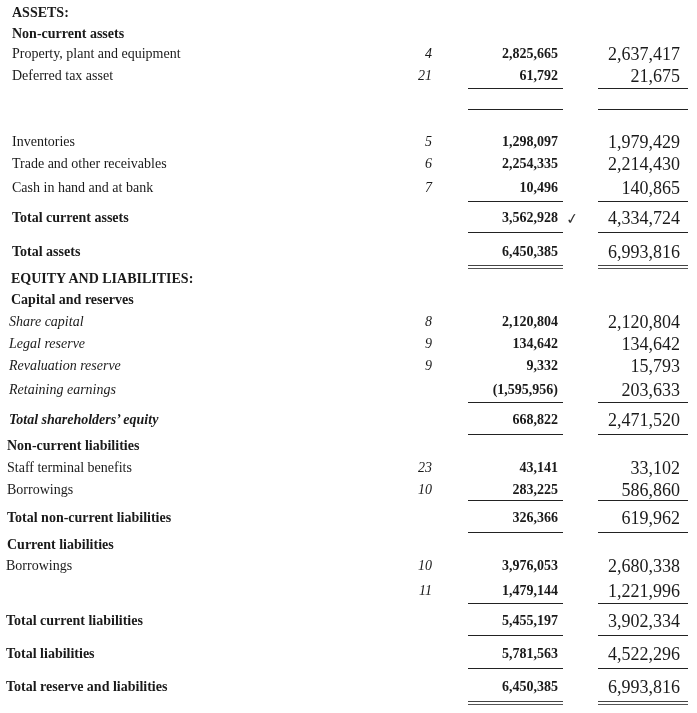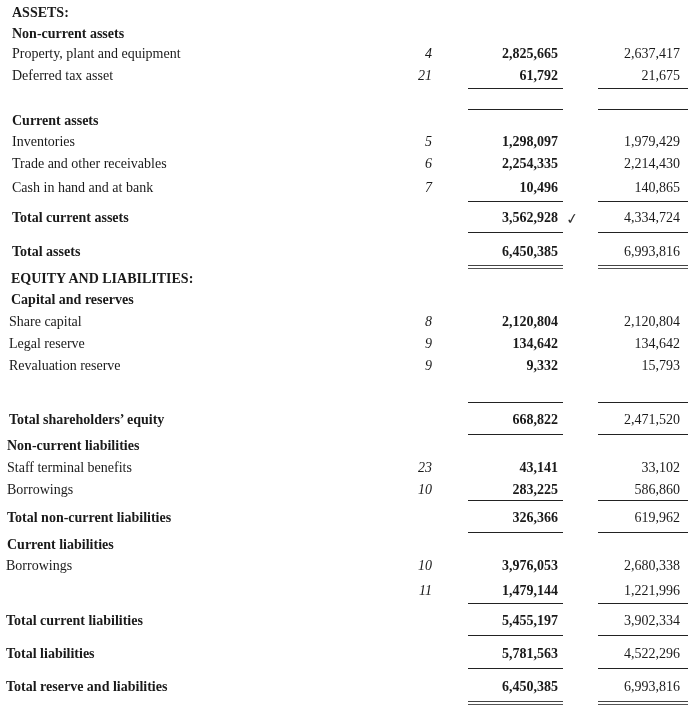--- a/index.html
+++ b/index.html
@@ -32,21 +32,21 @@
     .label {
       position: absolute;
       left: 12px;
       top: 0;
       white-space: nowrap;
       font-size: 14px;
       line-height: 18px;
     }
     .label.bold { font-weight: bold; }
     .label.l2 { left: 11px; }
-    .label.l3 { left: 9px; }
+    .label.l3 { left: 9px; font-style: italic; }
     .label.l4 { left: 7px; }
     .label.l5 { left: 6px; }
     .note {
       position: absolute;
       left: 380px;
       width: 52px;
       text-align: right;
       font-style: italic;
       font-size: 14px;
       line-height: 18px;
@@ -58,21 +58,21 @@
       text-align: right;
       font-weight: bold;
       font-size: 14px;
       line-height: 18px;
     }
     .prev {
       position: absolute;
       left: 596px;
       width: 84px;
       text-align: right;
-      font-size: 14px;
+      font-size: 18px;
       line-height: 18px;
     }
     .rule {
       position: absolute;
       height: 0;
       border-top: 1.3px solid #222;
     }
     .rule.cur-rule { left: 468px; width: 95px; }
     .rule.prev-rule { left: 598px; width: 90px; }
     .rule.dbl {
@@ -113,23 +113,20 @@
     <span class="note">21</span>
     <span class="cur">61,792</span>
     <span class="prev">21,675</span>
   </div>
   <div class="rule cur-rule" style="top:88px"></div>
   <div class="rule prev-rule" style="top:88px"></div>
 
   <div class="rule cur-rule" style="top:109px"></div>
   <div class="rule prev-rule" style="top:109px"></div>
 
-  <div class="row" style="top:112px">
-    <span class="label bold">Current assets</span>
-  </div>
 
   <div class="row" style="top:133px">
     <span class="label">Inventories</span>
     <span class="note">5</span>
     <span class="cur">1,298,097</span>
     <span class="prev">1,979,429</span>
   </div>
   <div class="row" style="top:155px">
     <span class="label">Trade and other receivables</span>
     <span class="note">6</span>
@@ -180,20 +177,25 @@
     <span class="note">9</span>
     <span class="cur">134,642</span>
     <span class="prev">134,642</span>
   </div>
   <div class="row" style="top:357px">
     <span class="label l3">Revaluation reserve</span>
     <span class="note">9</span>
     <span class="cur">9,332</span>
     <span class="prev">15,793</span>
   </div>
+  <div class="row" style="top:381px">
+    <span class="label l3">Retaining earnings</span>
+    <span class="cur">(1,595,956)</span>
+    <span class="prev">203,633</span>
+  </div>
   <div class="rule cur-rule" style="top:402px"></div>
   <div class="rule prev-rule" style="top:402px"></div>
 
   <div class="row" style="top:411px">
     <span class="label bold l3">Total shareholders’ equity</span>
     <span class="cur">668,822</span>
     <span class="prev">2,471,520</span>
   </div>
   <div class="rule cur-rule" style="top:434px"></div>
   <div class="rule prev-rule" style="top:434px"></div>

